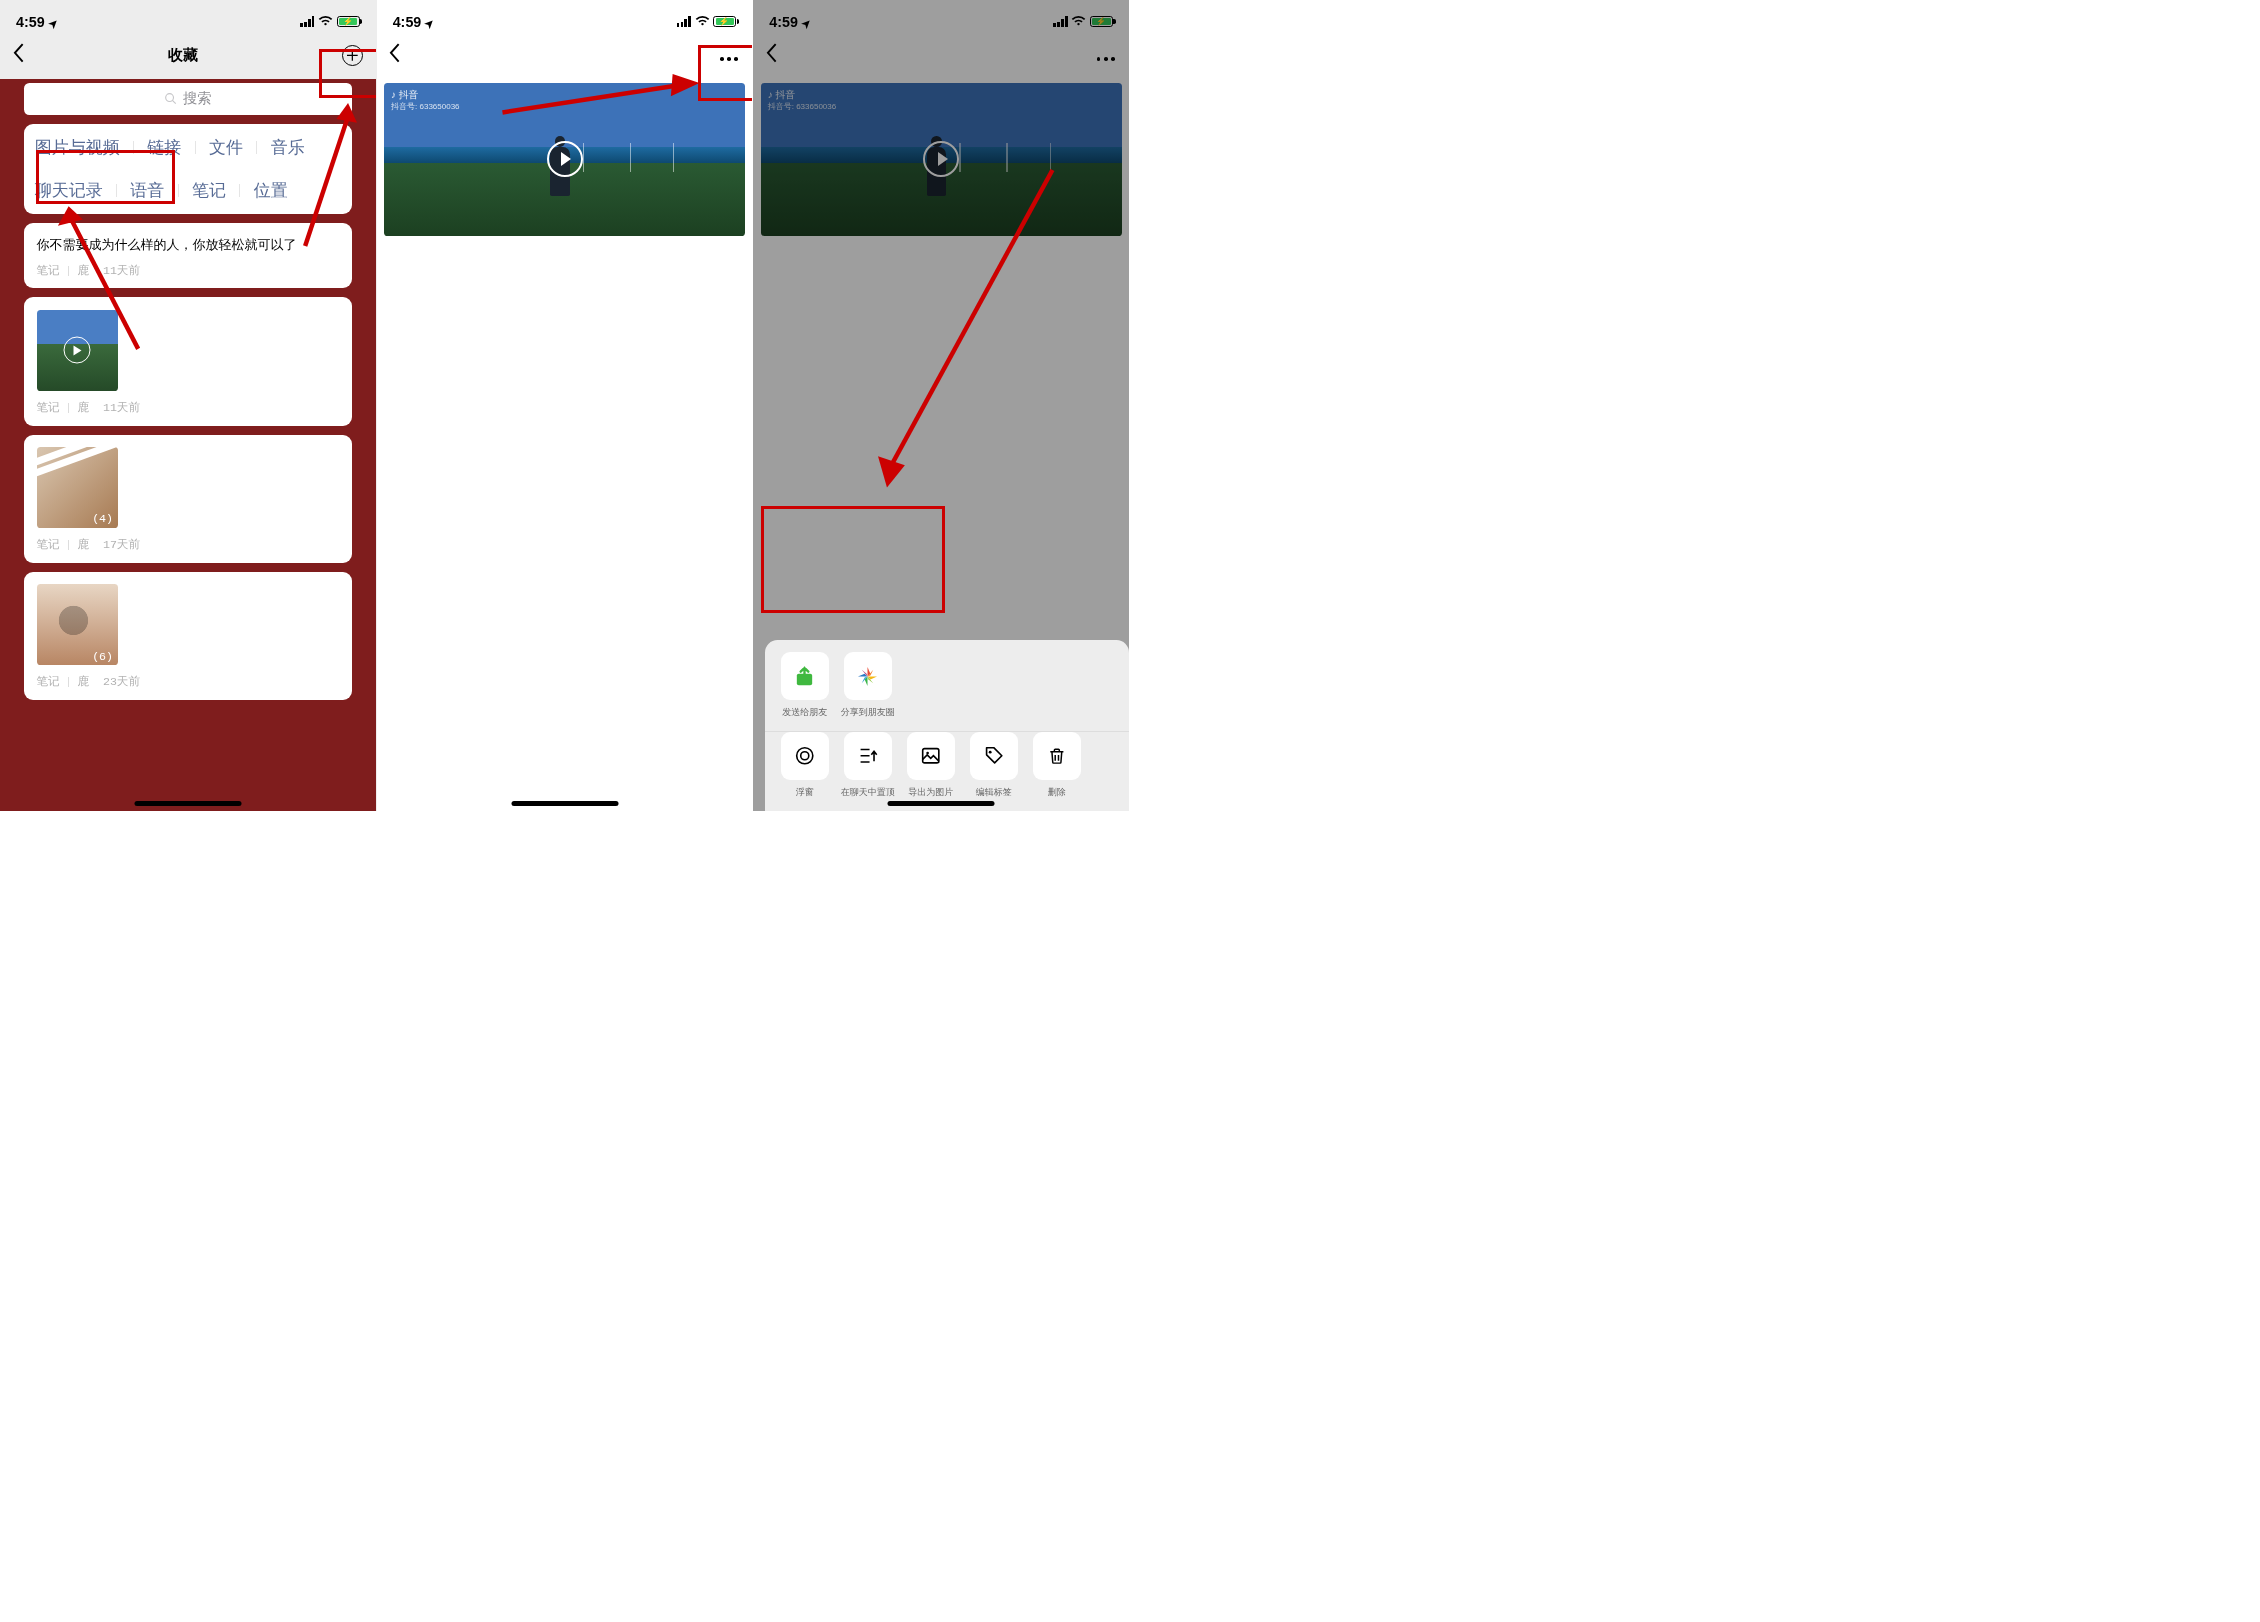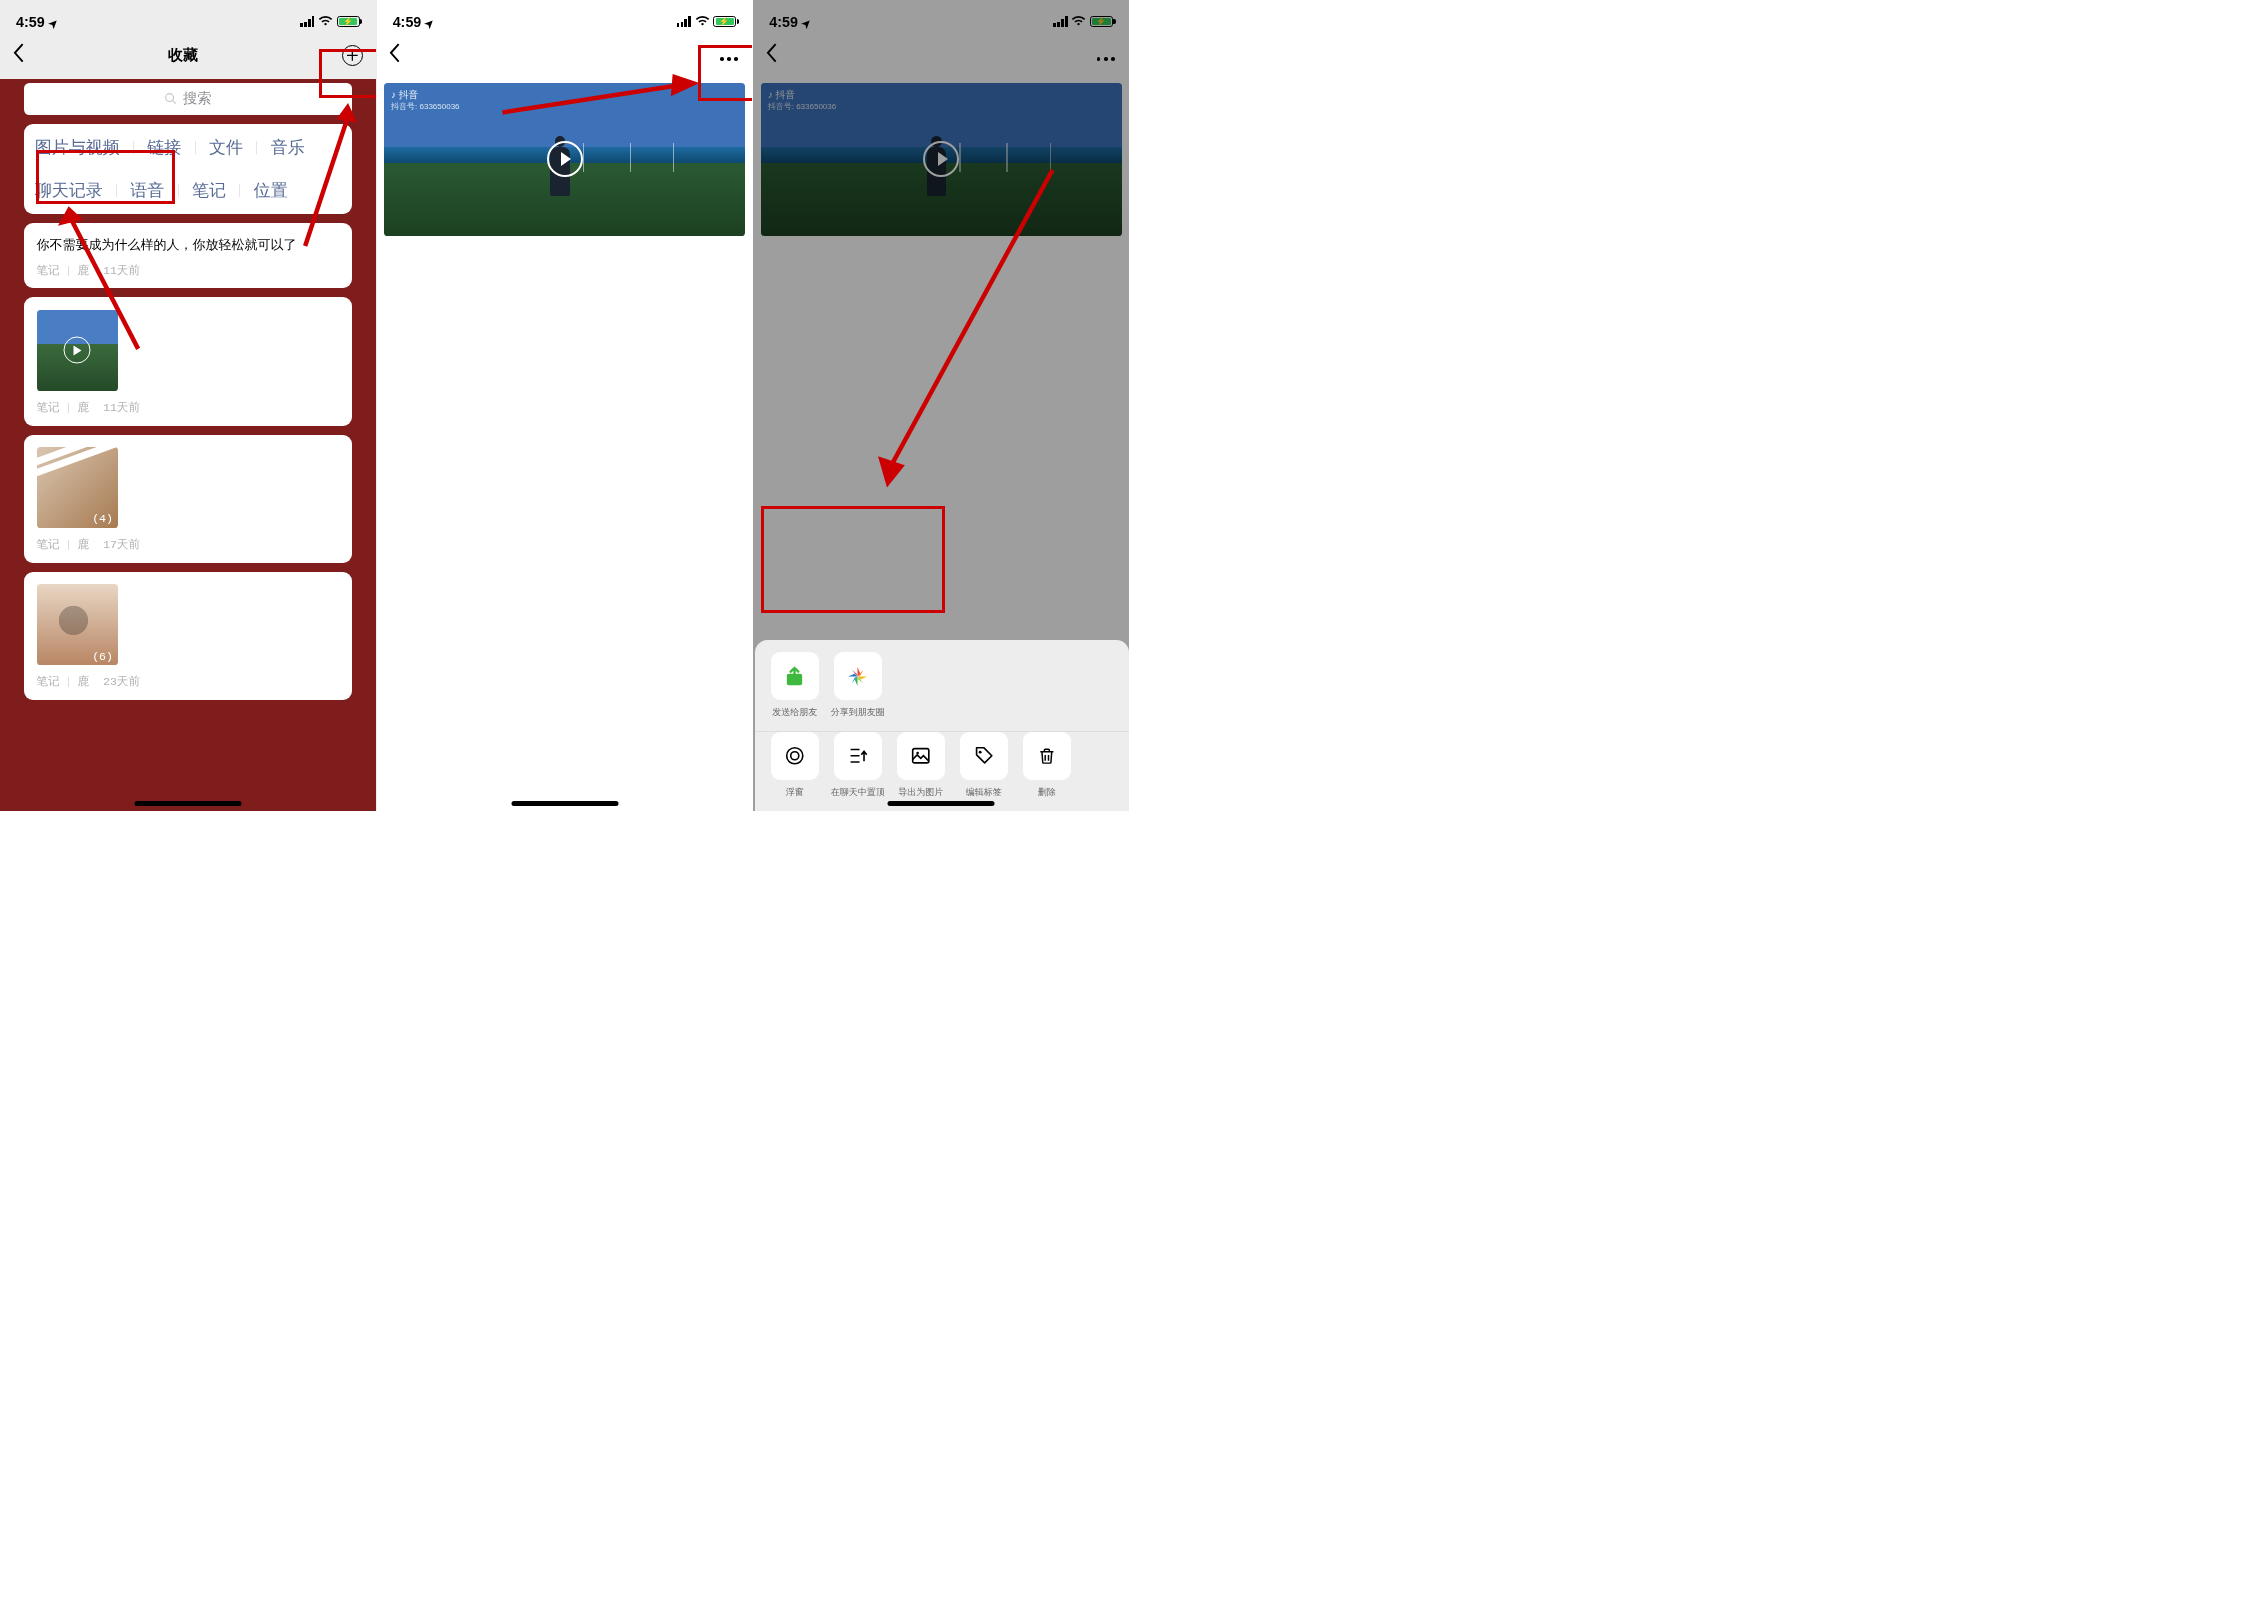--- a/index.html
+++ b/index.html
@@ -65,21 +65,21 @@
   .vid-card .wm{ position:absolute; top:5.4px; left:7.2px; color:#fff; font-size:9.9px; opacity:.9;}
   .vid-card .wm2{ position:absolute; top:18px; left:7.2px; color:#fff; font-size:8px; opacity:.8;text-align:center;}
   .vid-card .person{ position:absolute; bottom:40px; left:46%; width:19.7px;height:49px; background:#1a2430; border-radius:7.2px 7.2px 1.8px 1.8px;}
   .vid-card .person::before{content:"";position:absolute;top:-10.7px;left:4.5px;width:10.7px;height:10.7px;background:#1a2430;border-radius:50%;}
   .vid-card .turb{ position:absolute; width:1.3px; height:29px; background:#fff; opacity:.5;}
   .vid-card .ring{ position:absolute; top:50%; left:50%; transform:translate(-50%,-50%); width:36px;height:36px;border:2.2px solid #fff;border-radius:50%; display:flex;align-items:center;justify-content:center;}
   .vid-card .tri{ width:0;height:0;border-top:7.2px solid transparent;border-bottom:7.2px solid transparent;border-left:10.7px solid #fff; margin-left:2.7px;}
   
   .p3{ background:#fff;}
   .p3 .dim{ position:absolute; inset:0; background:rgba(0,0,0,0.38);}
-  .sheet{ position:absolute; left:2px;right:0;bottom:0; background:#ededed; border-radius:12.5px 12.5px 0 0; padding:12.5px 0 0 0;}
+  .sheet{ position:absolute; left:12px;right:0;bottom:0; background:#ededed; border-radius:12.5px 12.5px 0 0; padding:12.5px 0 0 0;}
   .sheet-row{ display:flex; gap:9px; padding:0 12.5px 12.5px 12.5px;}
   .sheet-tile{ display:flex; flex-direction:column; align-items:center; gap:5.4px; width:54px;}
   .tile-box{ width:48px;height:48px;background:#fff;border-radius:9px;display:flex;align-items:center;justify-content:center;}
   .tile-label{ font-size:9px; color:#666; text-align:center; white-space:nowrap;}
   .cancel{ background:#fff; text-align:center; padding:14.3px 0 18px 0; font-size:15px;}
   
   .anno{ position:absolute; border:3.6px solid #c00; pointer-events:none;}
   .arrow{ position:absolute; pointer-events:none;}
   .arrow line{ stroke:#c00; stroke-width:5;}
   .arrow polygon{ fill:#c00;}

